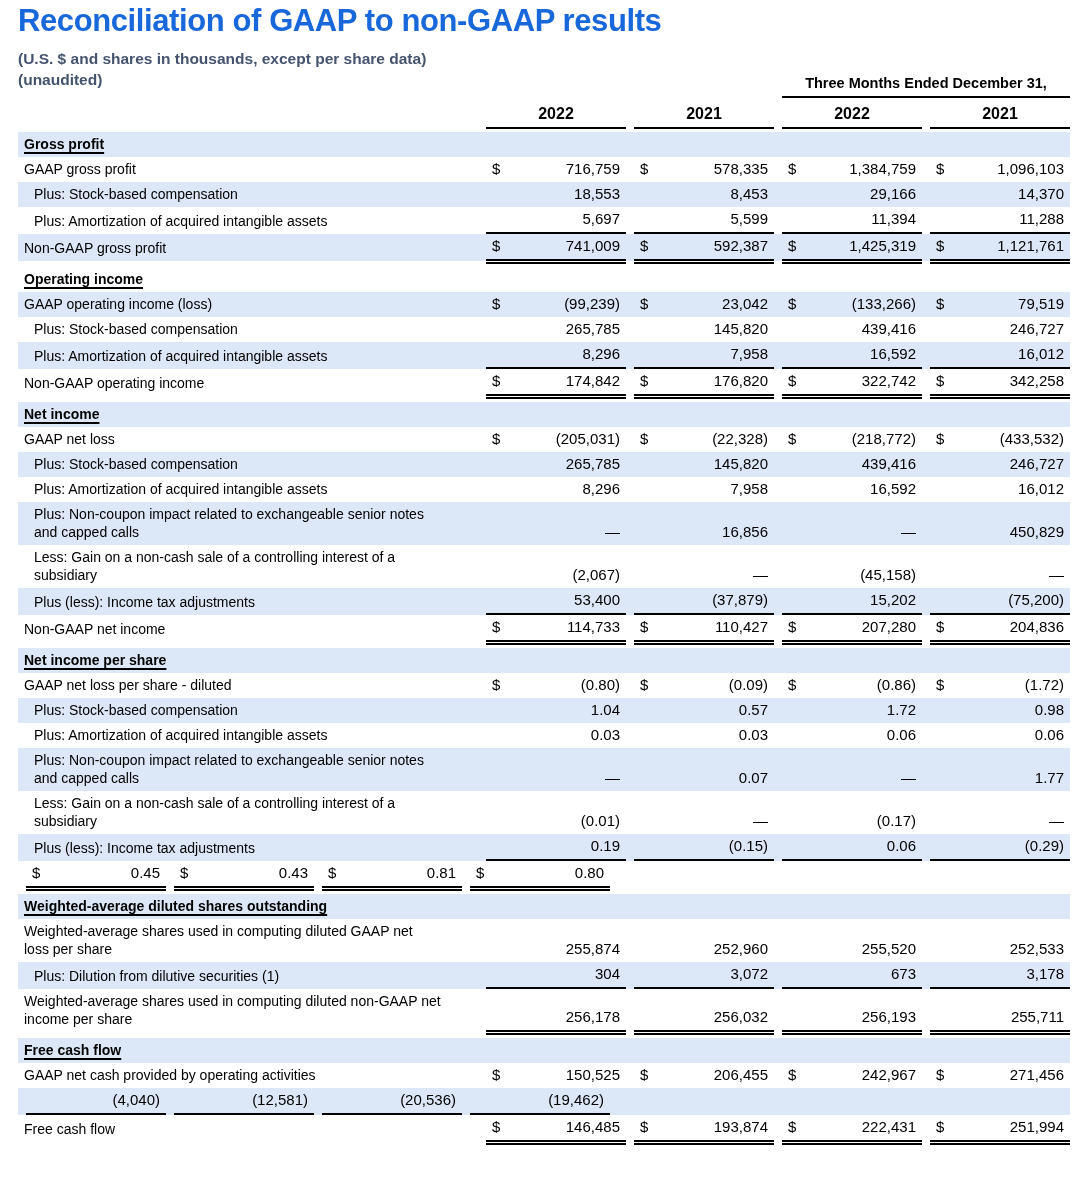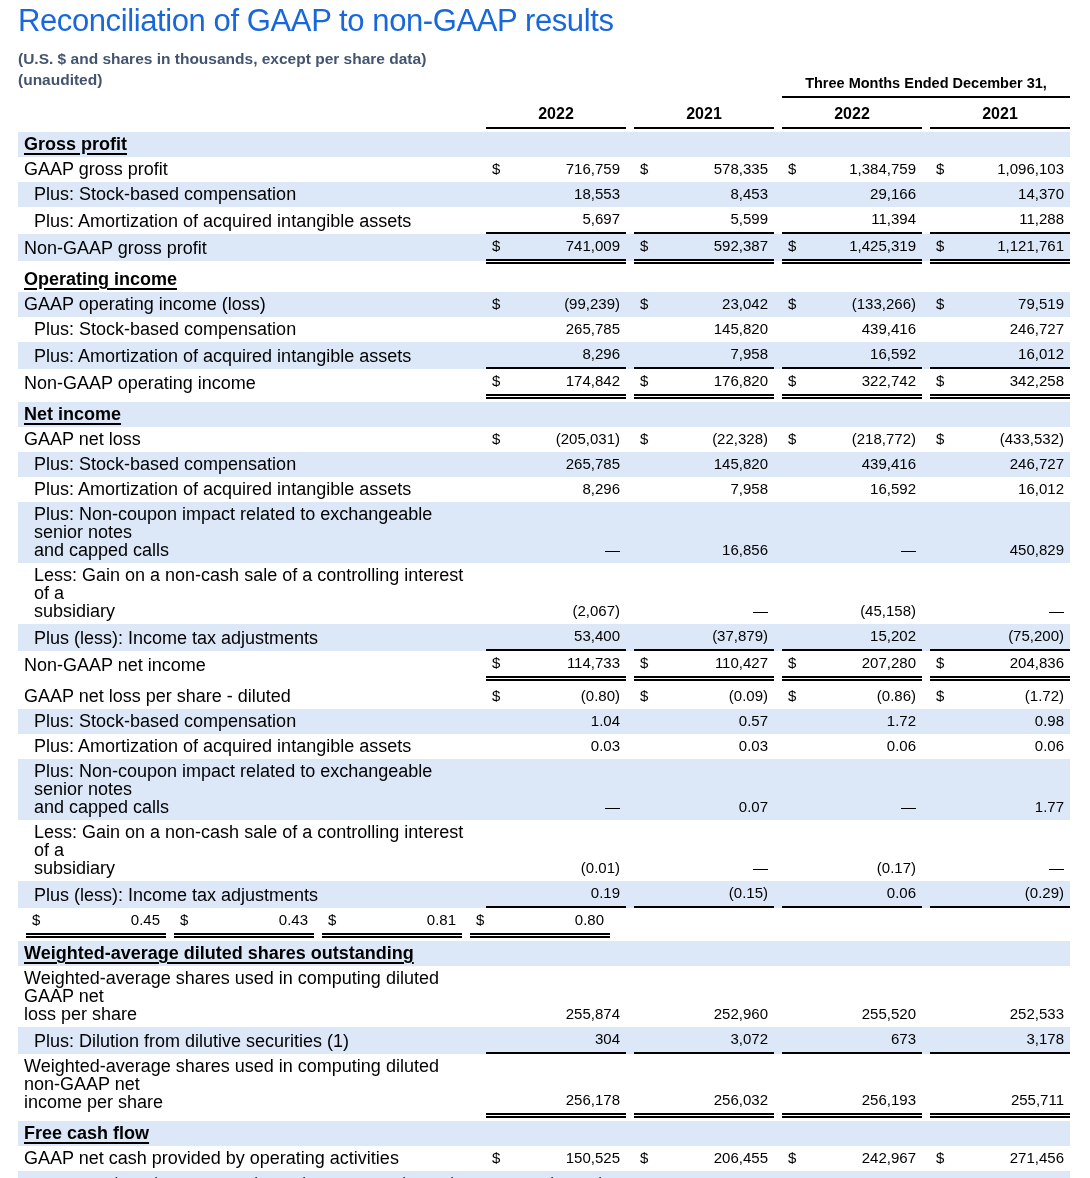--- a/index.html
+++ b/index.html
@@ -14,21 +14,21 @@
     width:1090px;height:1178px;
     font-family:"Liberation Sans", sans-serif;
     color:#000;
     overflow:hidden;
   }
   .page{padding:2px 20px 0 18px;}
 
   .page-title{
     margin:0;
     font-size:31px;
-    font-weight:400;
+    font-weight:700;
     letter-spacing:-0.4px;
     color:var(--title-blue);
     line-height:38px;
   }
   .subtitle{
     margin-top:8px;
     font-size:15.5px;
     font-weight:700;
     color:var(--subtitle-slate);
     line-height:21px;
@@ -57,21 +57,21 @@
   
   .tbody{margin-top:3px;}
   .row{
     display:flex;align-items:flex-end;
     min-height:25px;
   }
   .row.stripe{background:var(--stripe-blue);}
   .row.has-double{margin-bottom:6px;}
   .label{
     flex:1;
-    font-size:18px;line-height:18px;
+    font-size:14px;line-height:18px;
     padding:3px 8px 4px 6px;
     white-space:pre-line;
   }
   .label.indent{padding-left:16px;}
   .label.section{
     font-weight:700;
     text-decoration:underline;
     text-decoration-thickness:2px;
     text-underline-offset:3px;
   }
@@ -412,20 +412,23 @@
           </div>
           <div class="cell rule-double">
             <span class="cur">$</span>
             <span class="val">207,280</span>
           </div>
           <div class="cell rule-double">
             <span class="cur">$</span>
             <span class="val">204,836</span>
           </div>
         </div>
+        <div class="row stripe">
+          <div class="label section">Net income per share</div>
+        </div>
         <div class="row">
           <div class="label">GAAP net loss per share - diluted</div>
           <div class="cell">
             <span class="cur">$</span>
             <span class="val">(0.80)</span>
           </div>
           <div class="cell">
             <span class="cur">$</span>
             <span class="val">(0.09)</span>
           </div>

